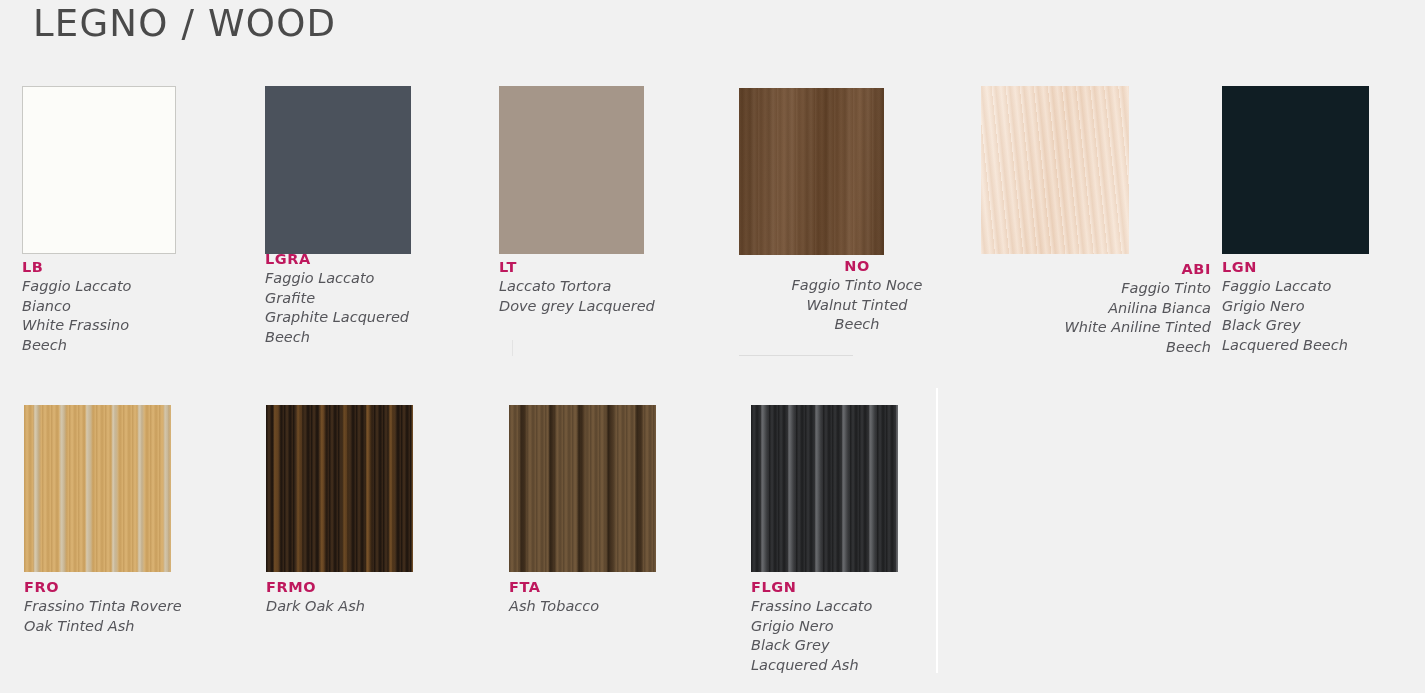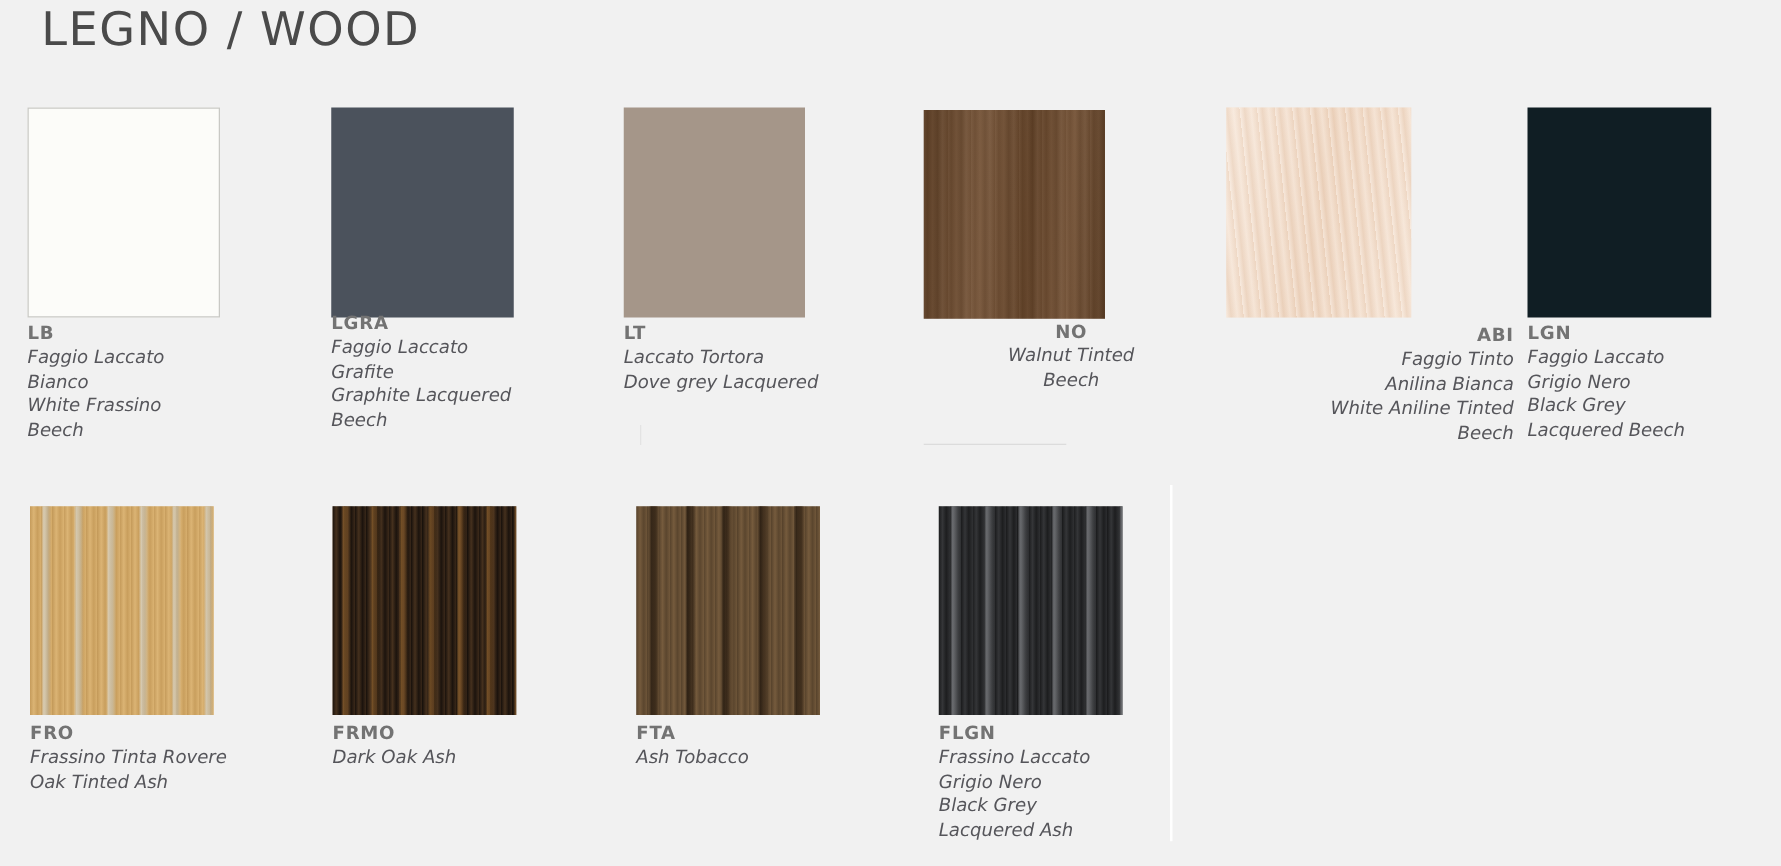--- a/index.html
+++ b/index.html
@@ -40,21 +40,21 @@
 
   .chip {
     position: relative;
     overflow: hidden;
     background: #ccc;
   }
 
   .code {
     font-size: 14.5px;
     font-weight: bold;
-    color: #737373;
+    color: #be185d;
     letter-spacing: 0.6px;
     font-family: "DejaVu Sans", sans-serif;
     margin-bottom: 2px;
   }
 
   .name-it, .name-en {
     font-size: 14.5px;
     line-height: 19.5px;
     color: #55555a;
     font-family: "DejaVu Sans", sans-serif;
@@ -114,20 +114,21 @@
     <div class="swatch-cell" style="left: 499px; top: 259px; width: 230px;">
       <div class="code">LT</div>
       <div class="name-it">Laccato Tortora</div>
       <div class="name-en">Dove grey Lacquered</div>
     </div>
     <div class="swatch-cell" style="left: 739px; top: 88px;">
       <div class="chip" style="width: 145px; height: 167px;;background:repeating-linear-gradient(90deg, rgba(255,255,255,0.045) 0px, rgba(0,0,0,0.05) 3px, rgba(255,255,255,0.03) 7px, rgba(0,0,0,0.07) 11px, rgba(255,255,255,0.05) 15px, rgba(0,0,0,0.04) 19px),linear-gradient(92deg, rgba(0,0,0,0.16) 0%, rgba(255,255,255,0.08) 32%, rgba(0,0,0,0.12) 58%, rgba(255,255,255,0.07) 80%, rgba(0,0,0,0.18) 100%),#6e4a2c;"></div>
     </div>
     <div class="swatch-cell" style="left: 742px; top: 258px; width: 230px; text-align: center;">
       <div class="code">NO</div>
+      <div class="name-it">Faggio Tinto  Noce</div>
       <div class="name-en">Walnut  Tinted
 Beech</div>
     </div>
     <div class="swatch-cell" style="left: 981px; top: 86px;">
       <div class="chip" style="width: 148px; height: 168px;;background:repeating-linear-gradient(84deg, rgba(255,255,255,0.35) 0px, rgba(190,150,120,0.12) 4px, rgba(255,255,255,0.25) 9px, rgba(190,150,120,0.10) 14px),linear-gradient(100deg, rgba(255,255,255,0.25) 0%, rgba(210,170,140,0.10) 50%, rgba(255,255,255,0.18) 100%),#f3dbc6;"></div>
     </div>
     <div class="swatch-cell" style="left: 981px; top: 261px; width: 230px; text-align: right;">
       <div class="code">ABI</div>
       <div class="name-it">Faggio Tinto
 Anilina Bianca</div>

